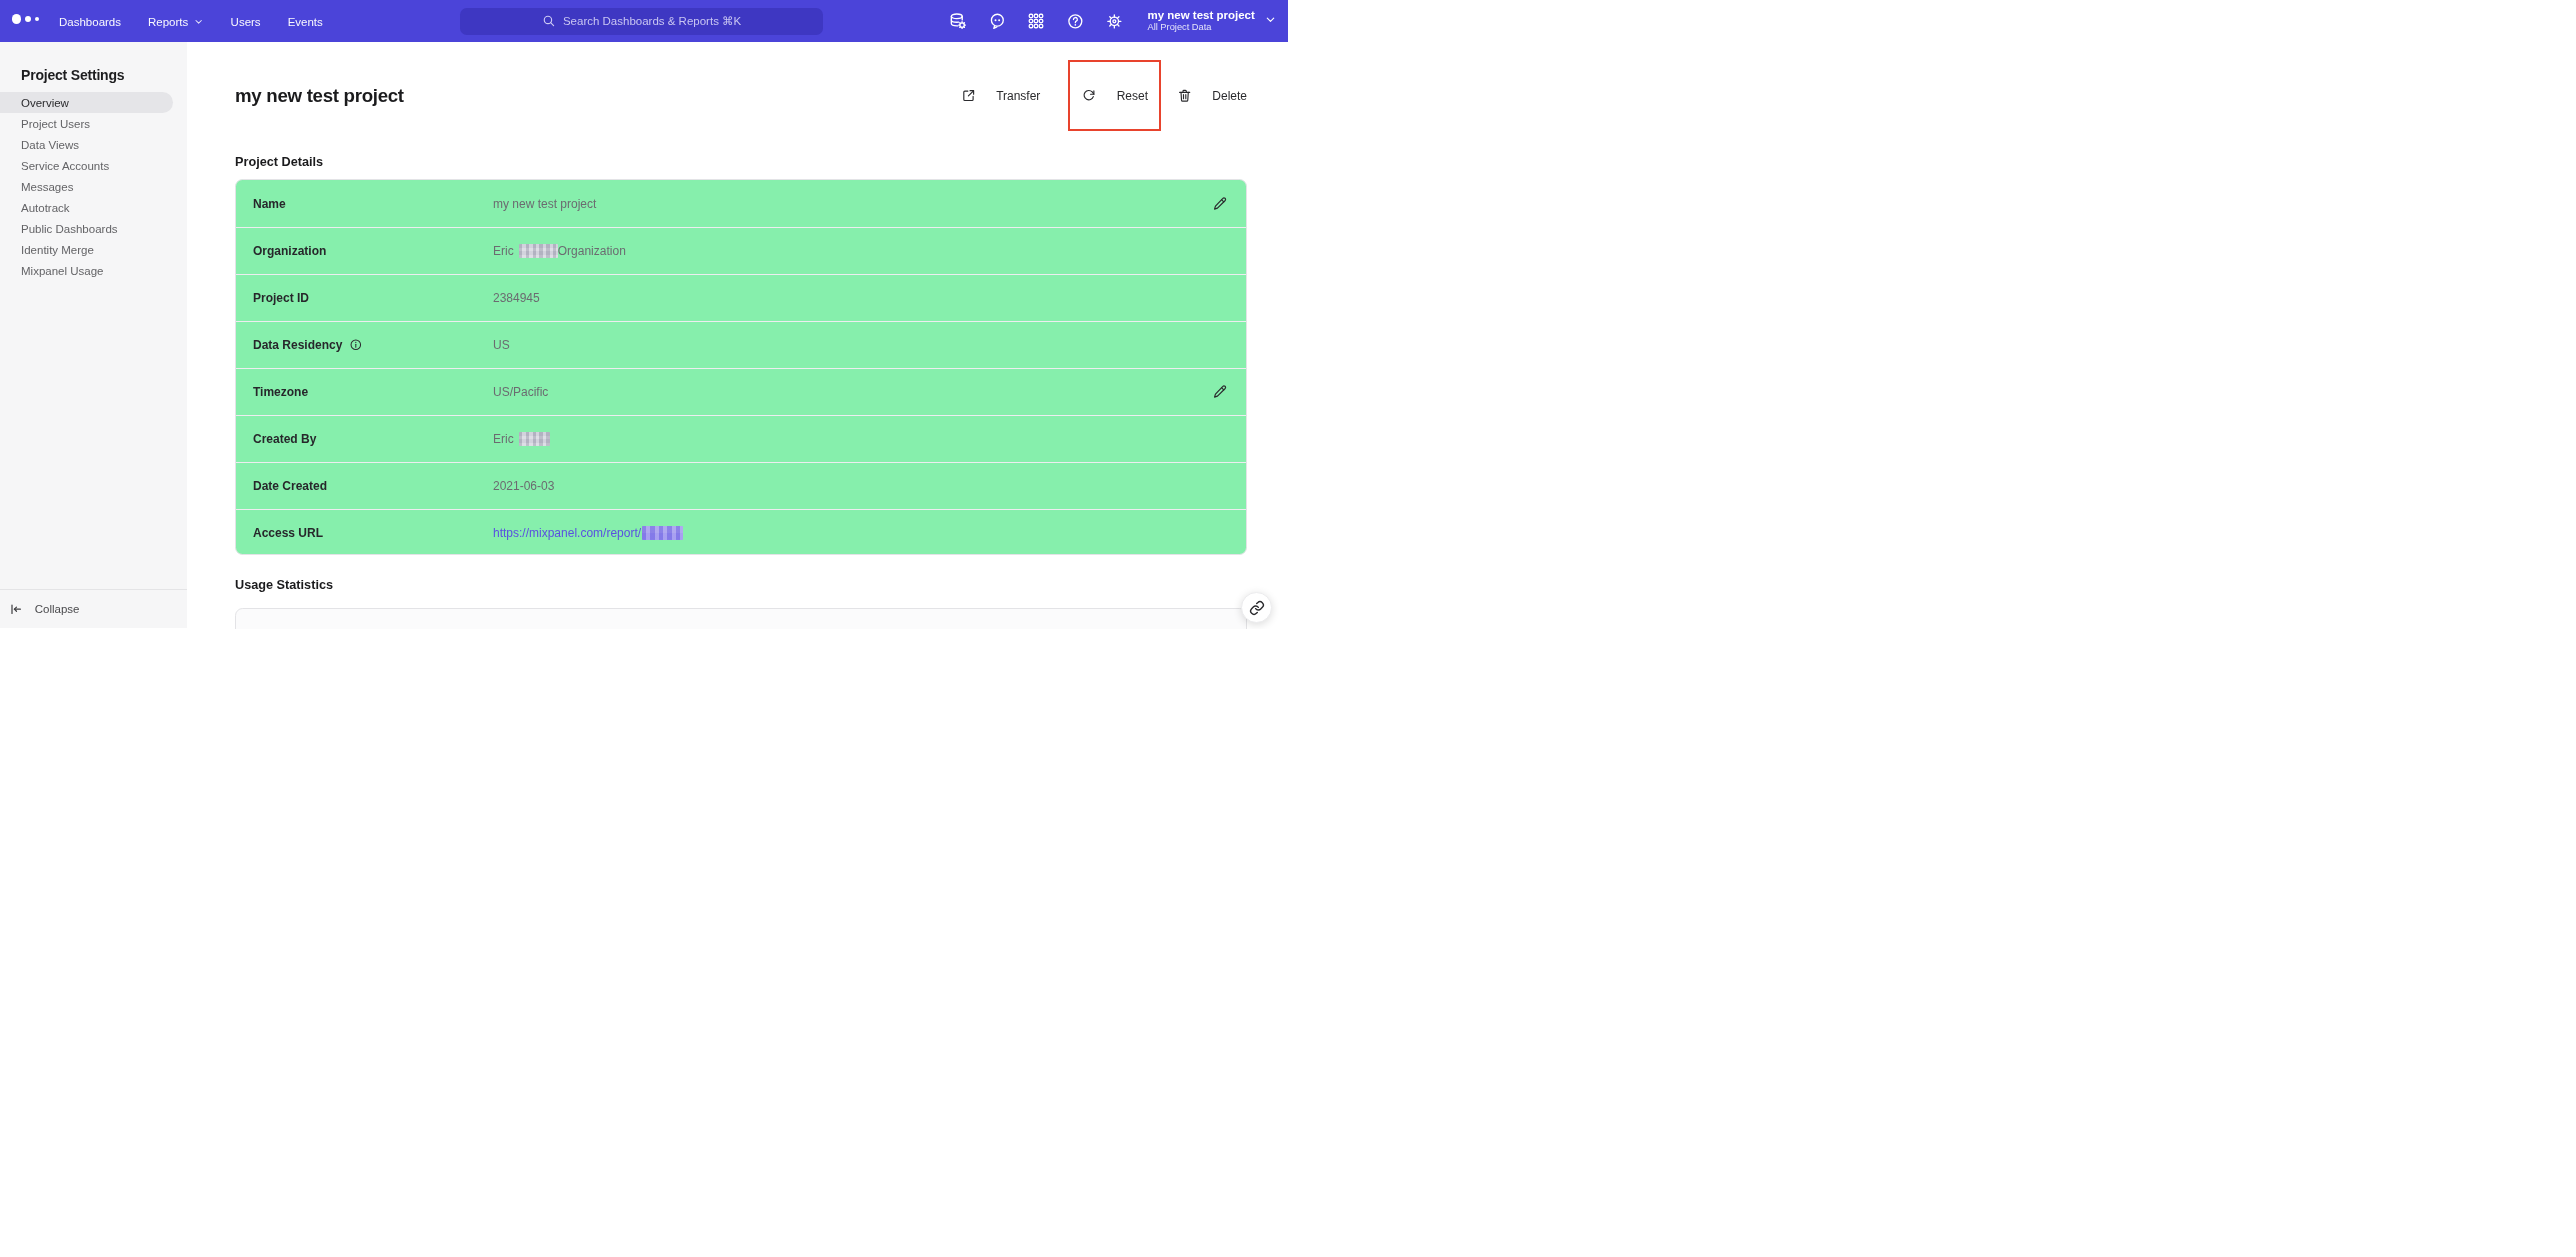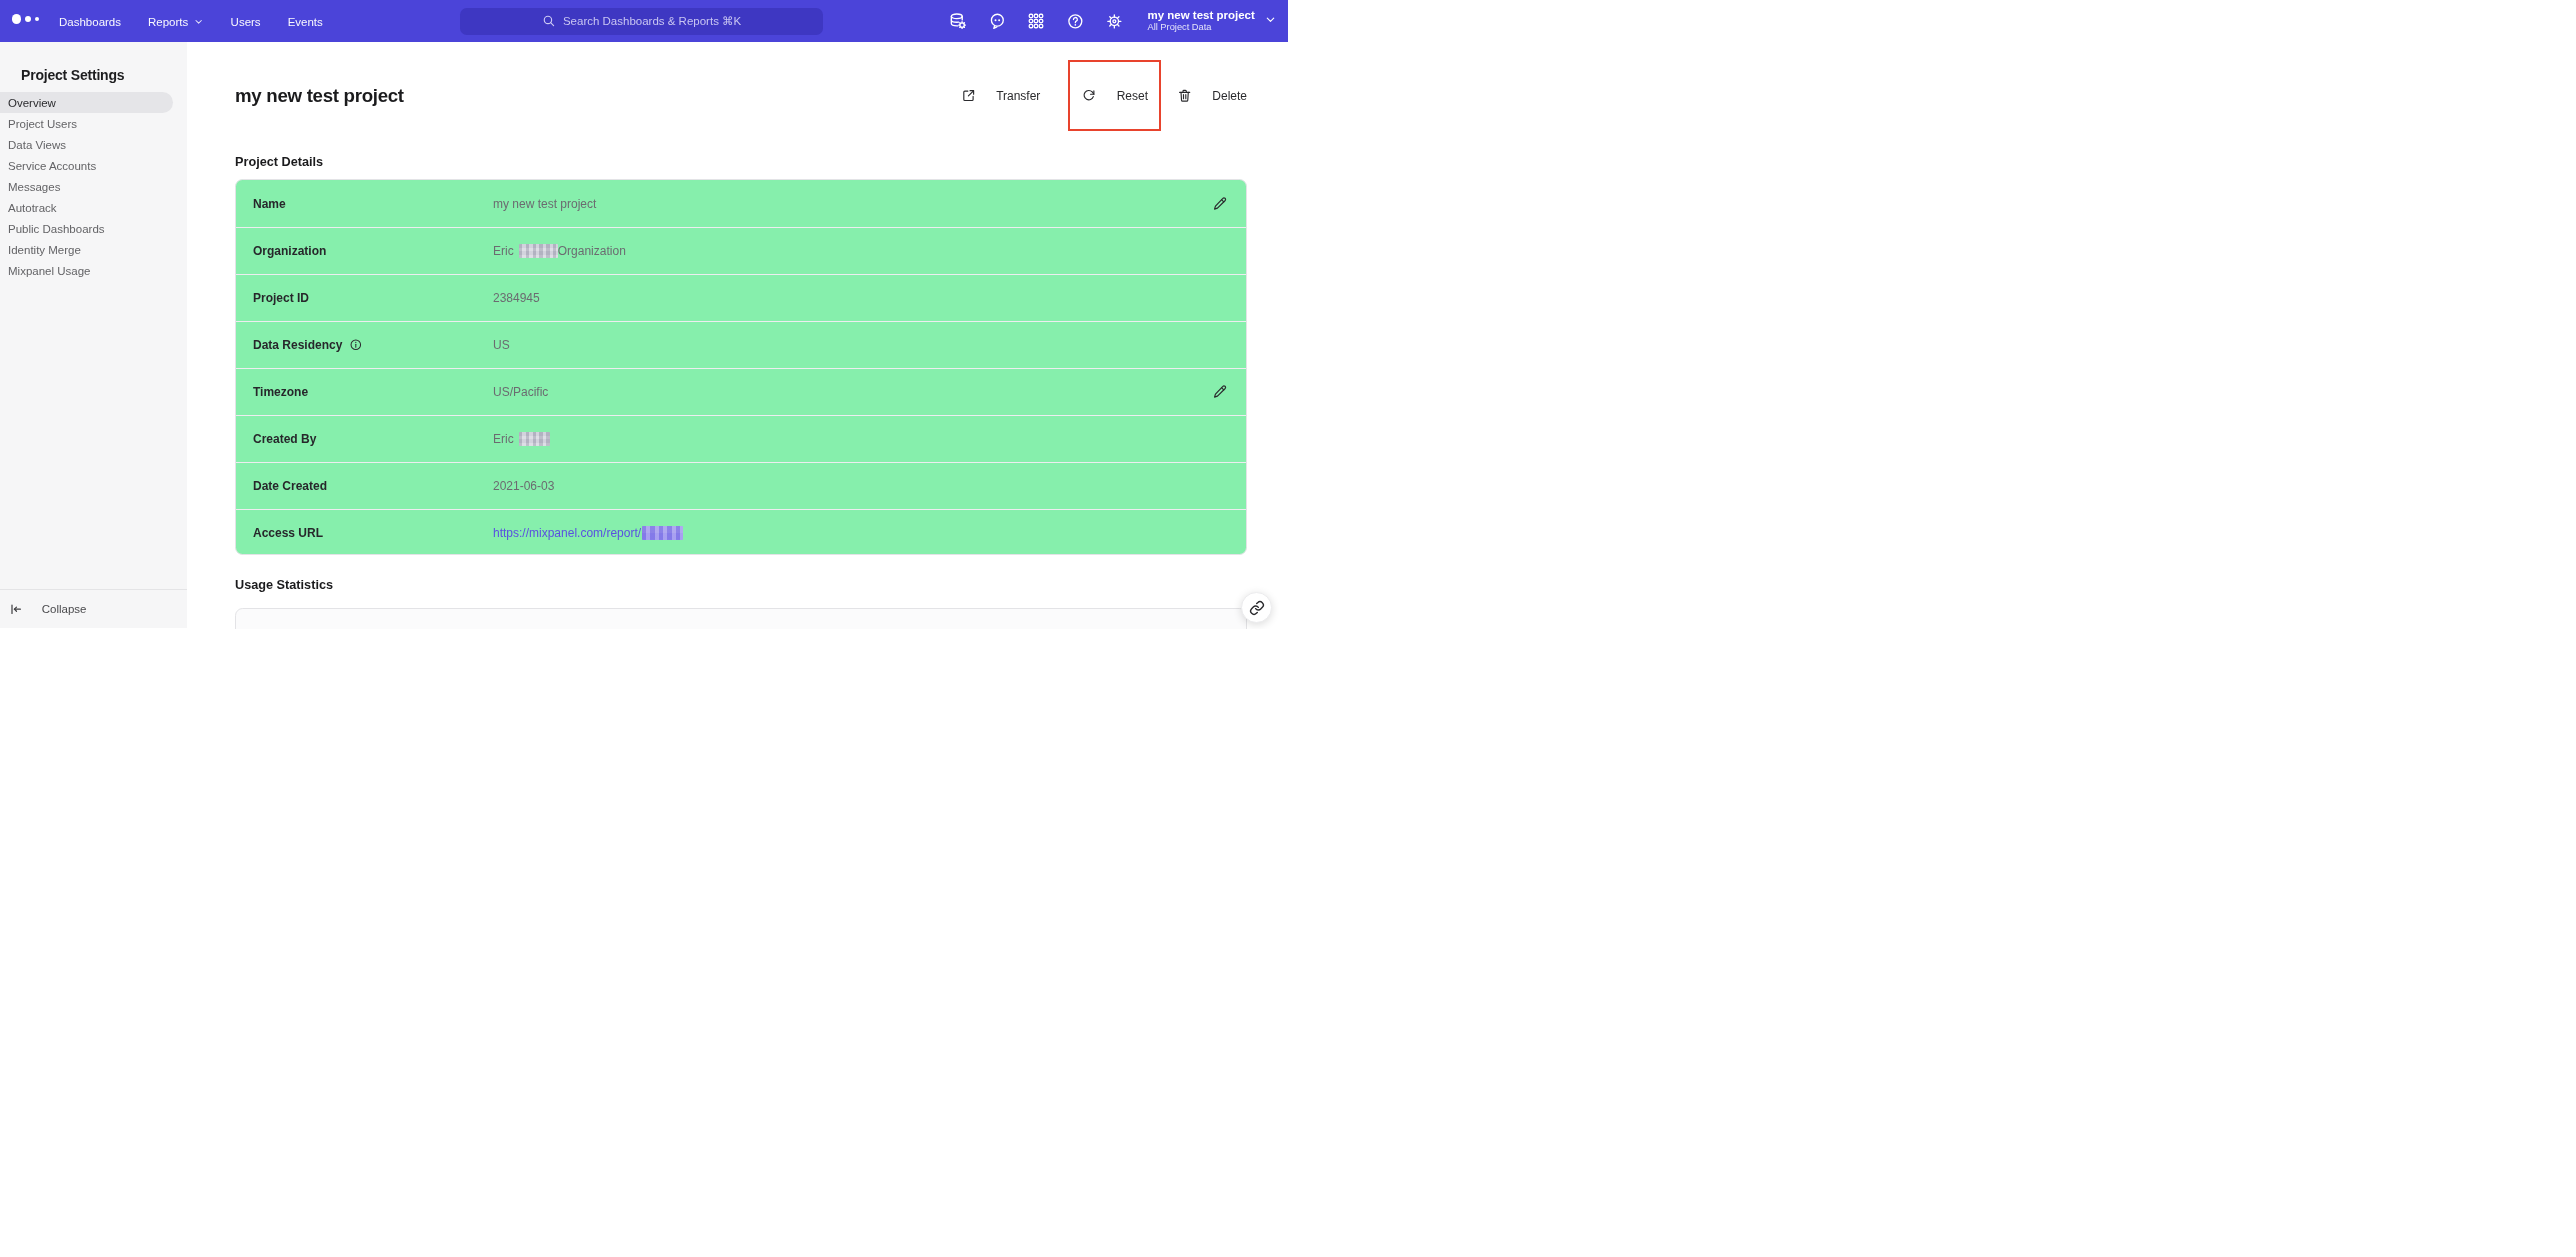--- a/index.html
+++ b/index.html
@@ -27,24 +27,24 @@
   .icon-btn { width:18.7px; height:18.7px; display:flex; align-items:center; justify-content:center; color:#fff; background:none; border:none; cursor:pointer; padding:0; }
   .icon-btn svg { display:block; }
   .project-selector { display:flex; align-items:center; gap:10.2px; cursor:pointer; margin-left:3.4px; }
   .ps-text { display:flex; flex-direction:column; line-height:1.25; }
   .ps-name { font-size:11.5px; font-weight:700; color:#fff; }
   .ps-scope { font-size:9.3px; color:rgba(255,255,255,.85); }
 
   
   .sidebar { position:absolute; top:42px; left:0; width:187px; height:586px; background:#f6f6f7; }
   .sb-title { margin:25px 0 9.3px 21px; font-size:14px; font-weight:700; color:#1d1d1f; letter-spacing:-0.2px; }
-  .sb-item { width:173px; height:21px; display:flex; align-items:center; padding-left:8px; font-size:11.5px; color:#636366; cursor:pointer; white-space:nowrap; }
+  .sb-item { width:173px; height:21px; display:flex; align-items:center; padding-left:21px; font-size:11.5px; color:#636366; cursor:pointer; white-space:nowrap; }
   .sb-item.active { background:#e5e5e8; border-radius:0 12px 12px 0; color:#2b2b2e; font-weight:500; }
   .collapse-row { position:absolute; bottom:0; left:0; width:100%; height:39px; border-top:0.8px solid #e4e4e6;
-    display:flex; align-items:center; gap:18px; padding-left:9.3px; color:#4a4a4d; font-size:11.5px; cursor:pointer; }
+    display:flex; align-items:center; gap:11px; padding-left:9.3px; color:#4a4a4d; font-size:11.5px; cursor:pointer; }
   .collapse-row svg { display:block; color:#3c3c3f; }
 
   
   .main { position:absolute; top:42px; left:187px; width:1101px; height:586px; background:#fff; }
 
   .title-row { position:absolute; left:48px; right:41px; top:34px; height:39px; display:flex; align-items:center; justify-content:space-between; }
   .page-title { font-size:18.7px; font-weight:700; color:#1b1b1d; letter-spacing:-0.3px; }
   .actions { display:flex; align-items:center; gap:16px; }
   .action-btn { display:flex; align-items:center; gap:20px; font-size:12px; color:#2a2a2d; background:none; border:none; cursor:pointer; padding:0; font-family:inherit; }
   .action-btn svg { display:block; color:#2a2a2d; }

